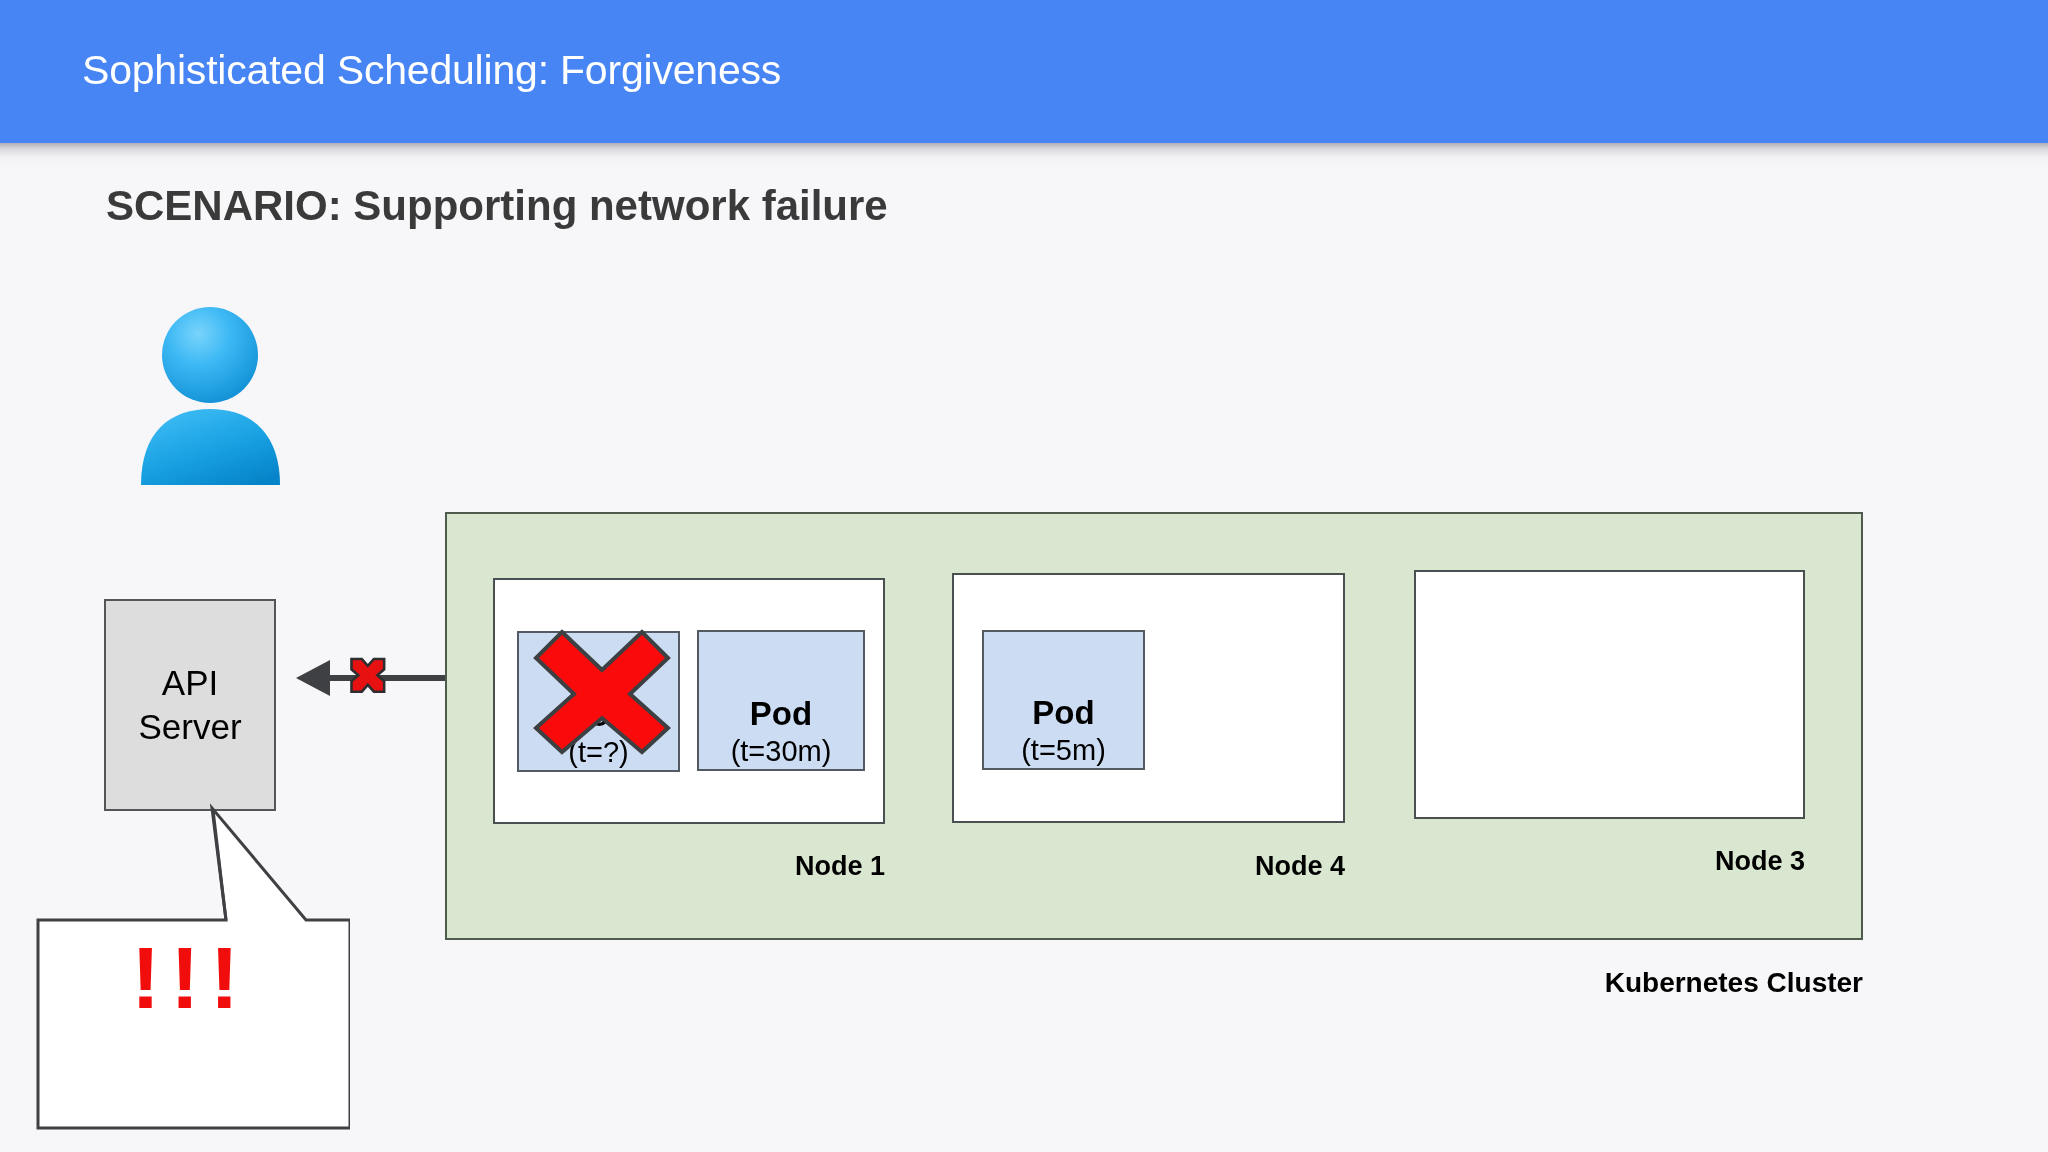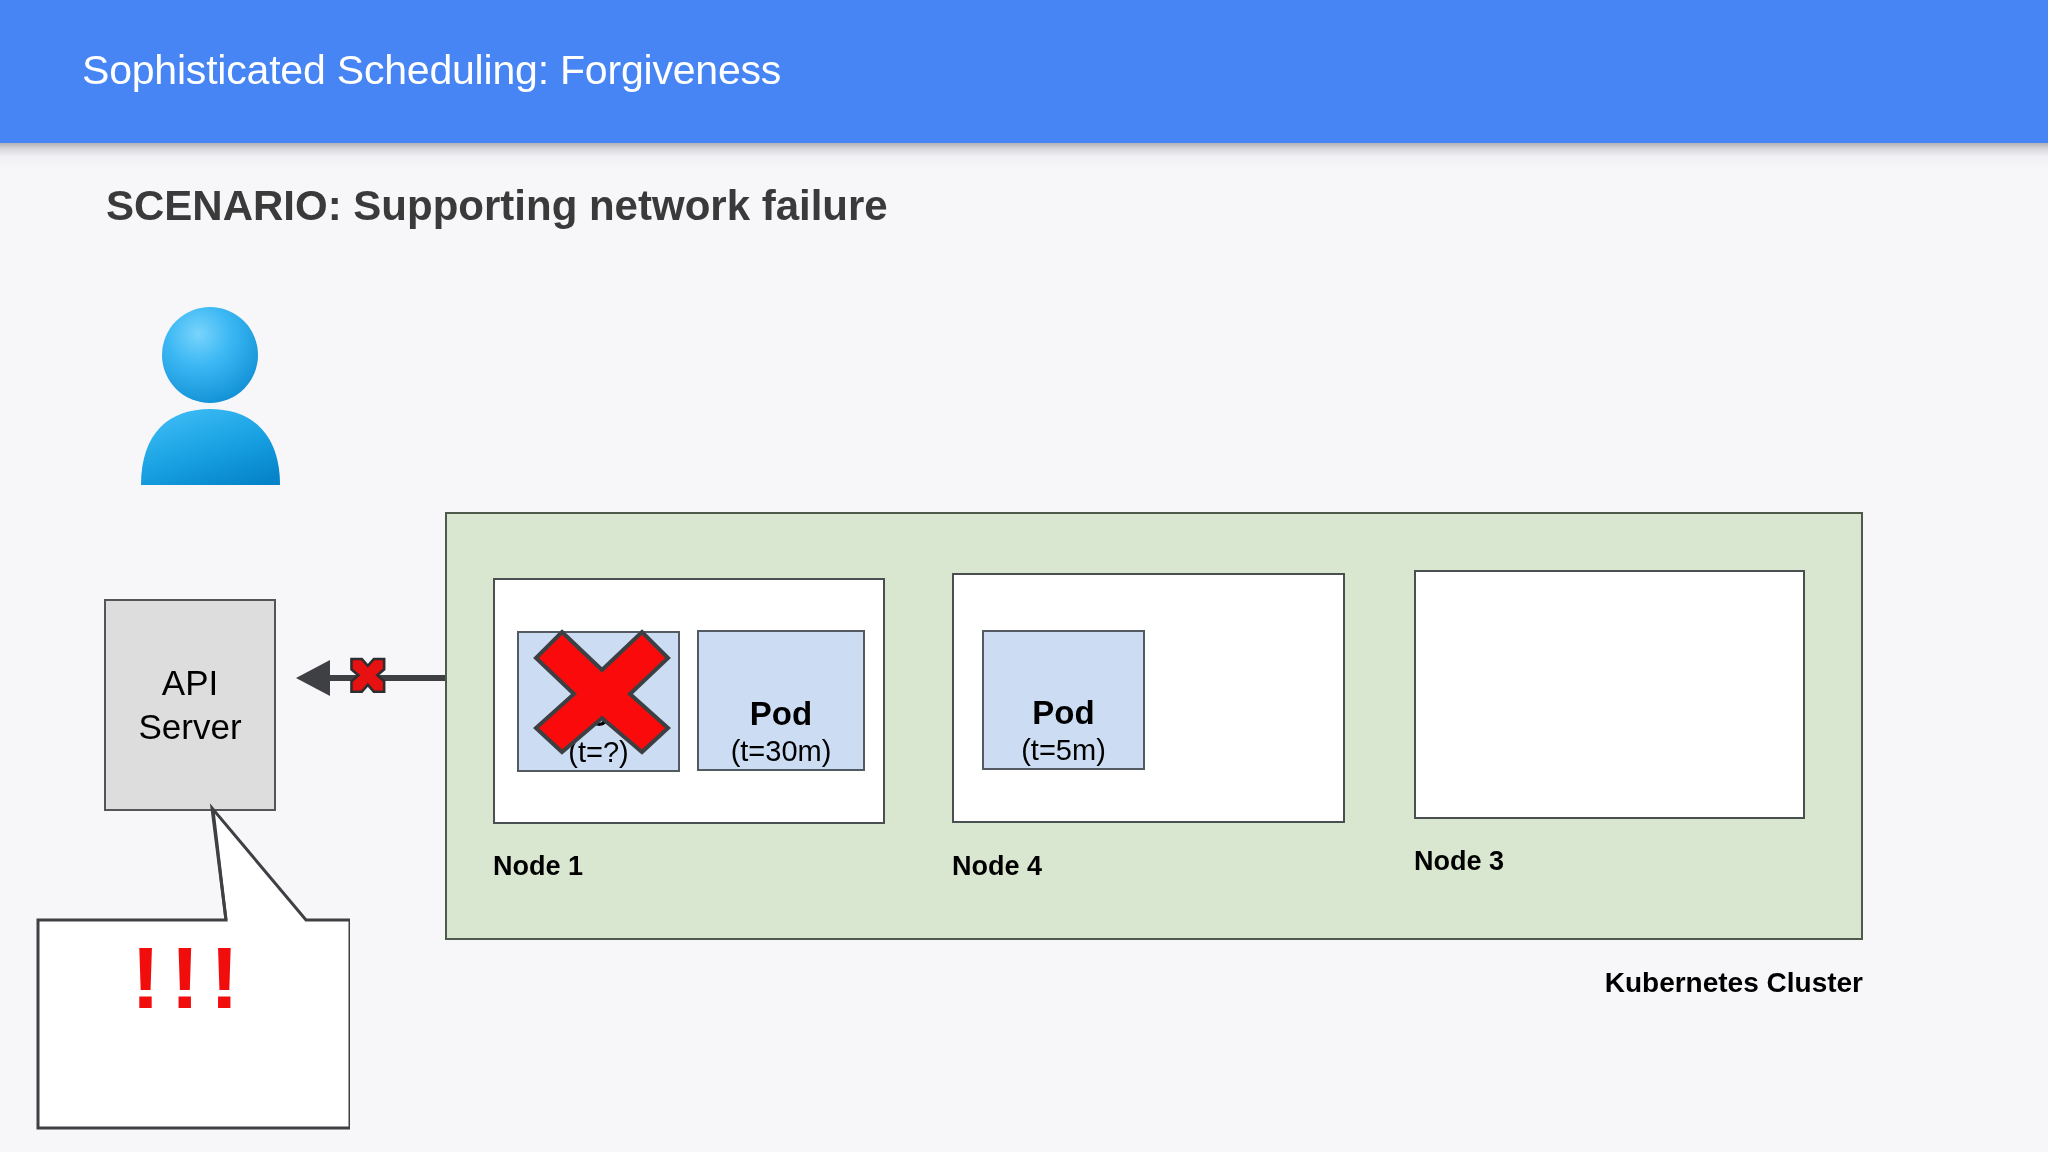--- a/index.html
+++ b/index.html
@@ -138,21 +138,21 @@
   #node-1-box { left: 493px; top: 578px; width: 392px; height: 246px; }
   #node-2-box { left: 952px; top: 573px; width: 393px; height: 250px; }
   #node-3-box { left: 1414px; top: 570px; width: 391px; height: 249px; }
 
   .node-label {
     position: absolute;
     font-size: 27px;
     line-height: 34px;
     font-weight: bold;
     color: #000000;
-    text-align: left;
+    text-align: right;
     white-space: nowrap;
   }
   #node-1-label { left: 493px; top: 849px; width: 392px; }
   #node-2-label { left: 952px; top: 849px; width: 393px; }
   #node-3-label { left: 1414px; top: 844px; width: 391px; }
 
   #cluster-label {
     position: absolute;
     left: 445px;
     top: 965px;

